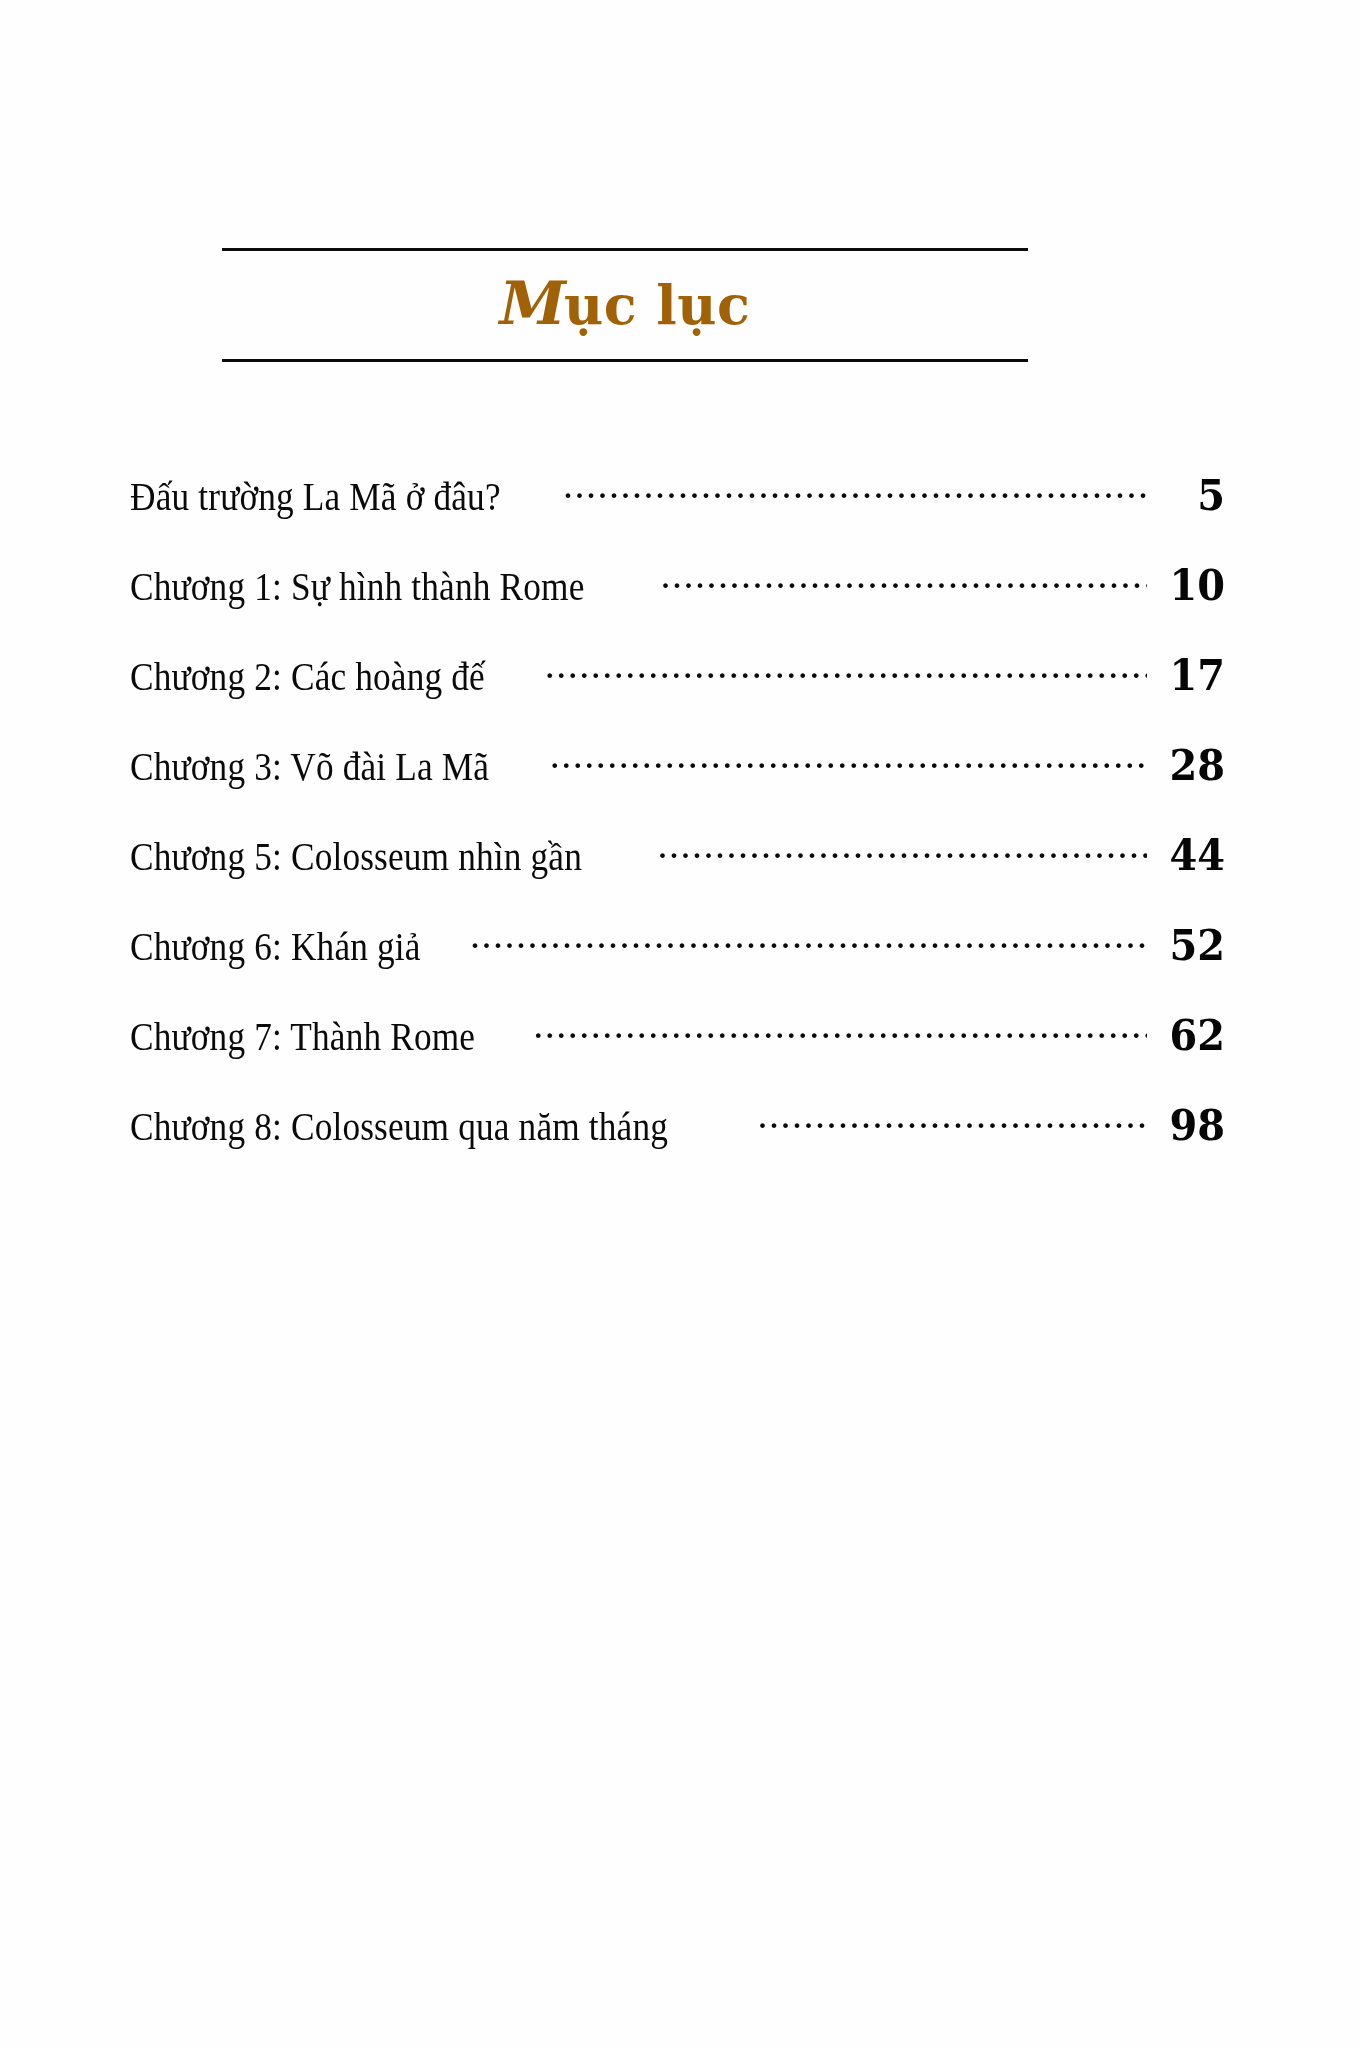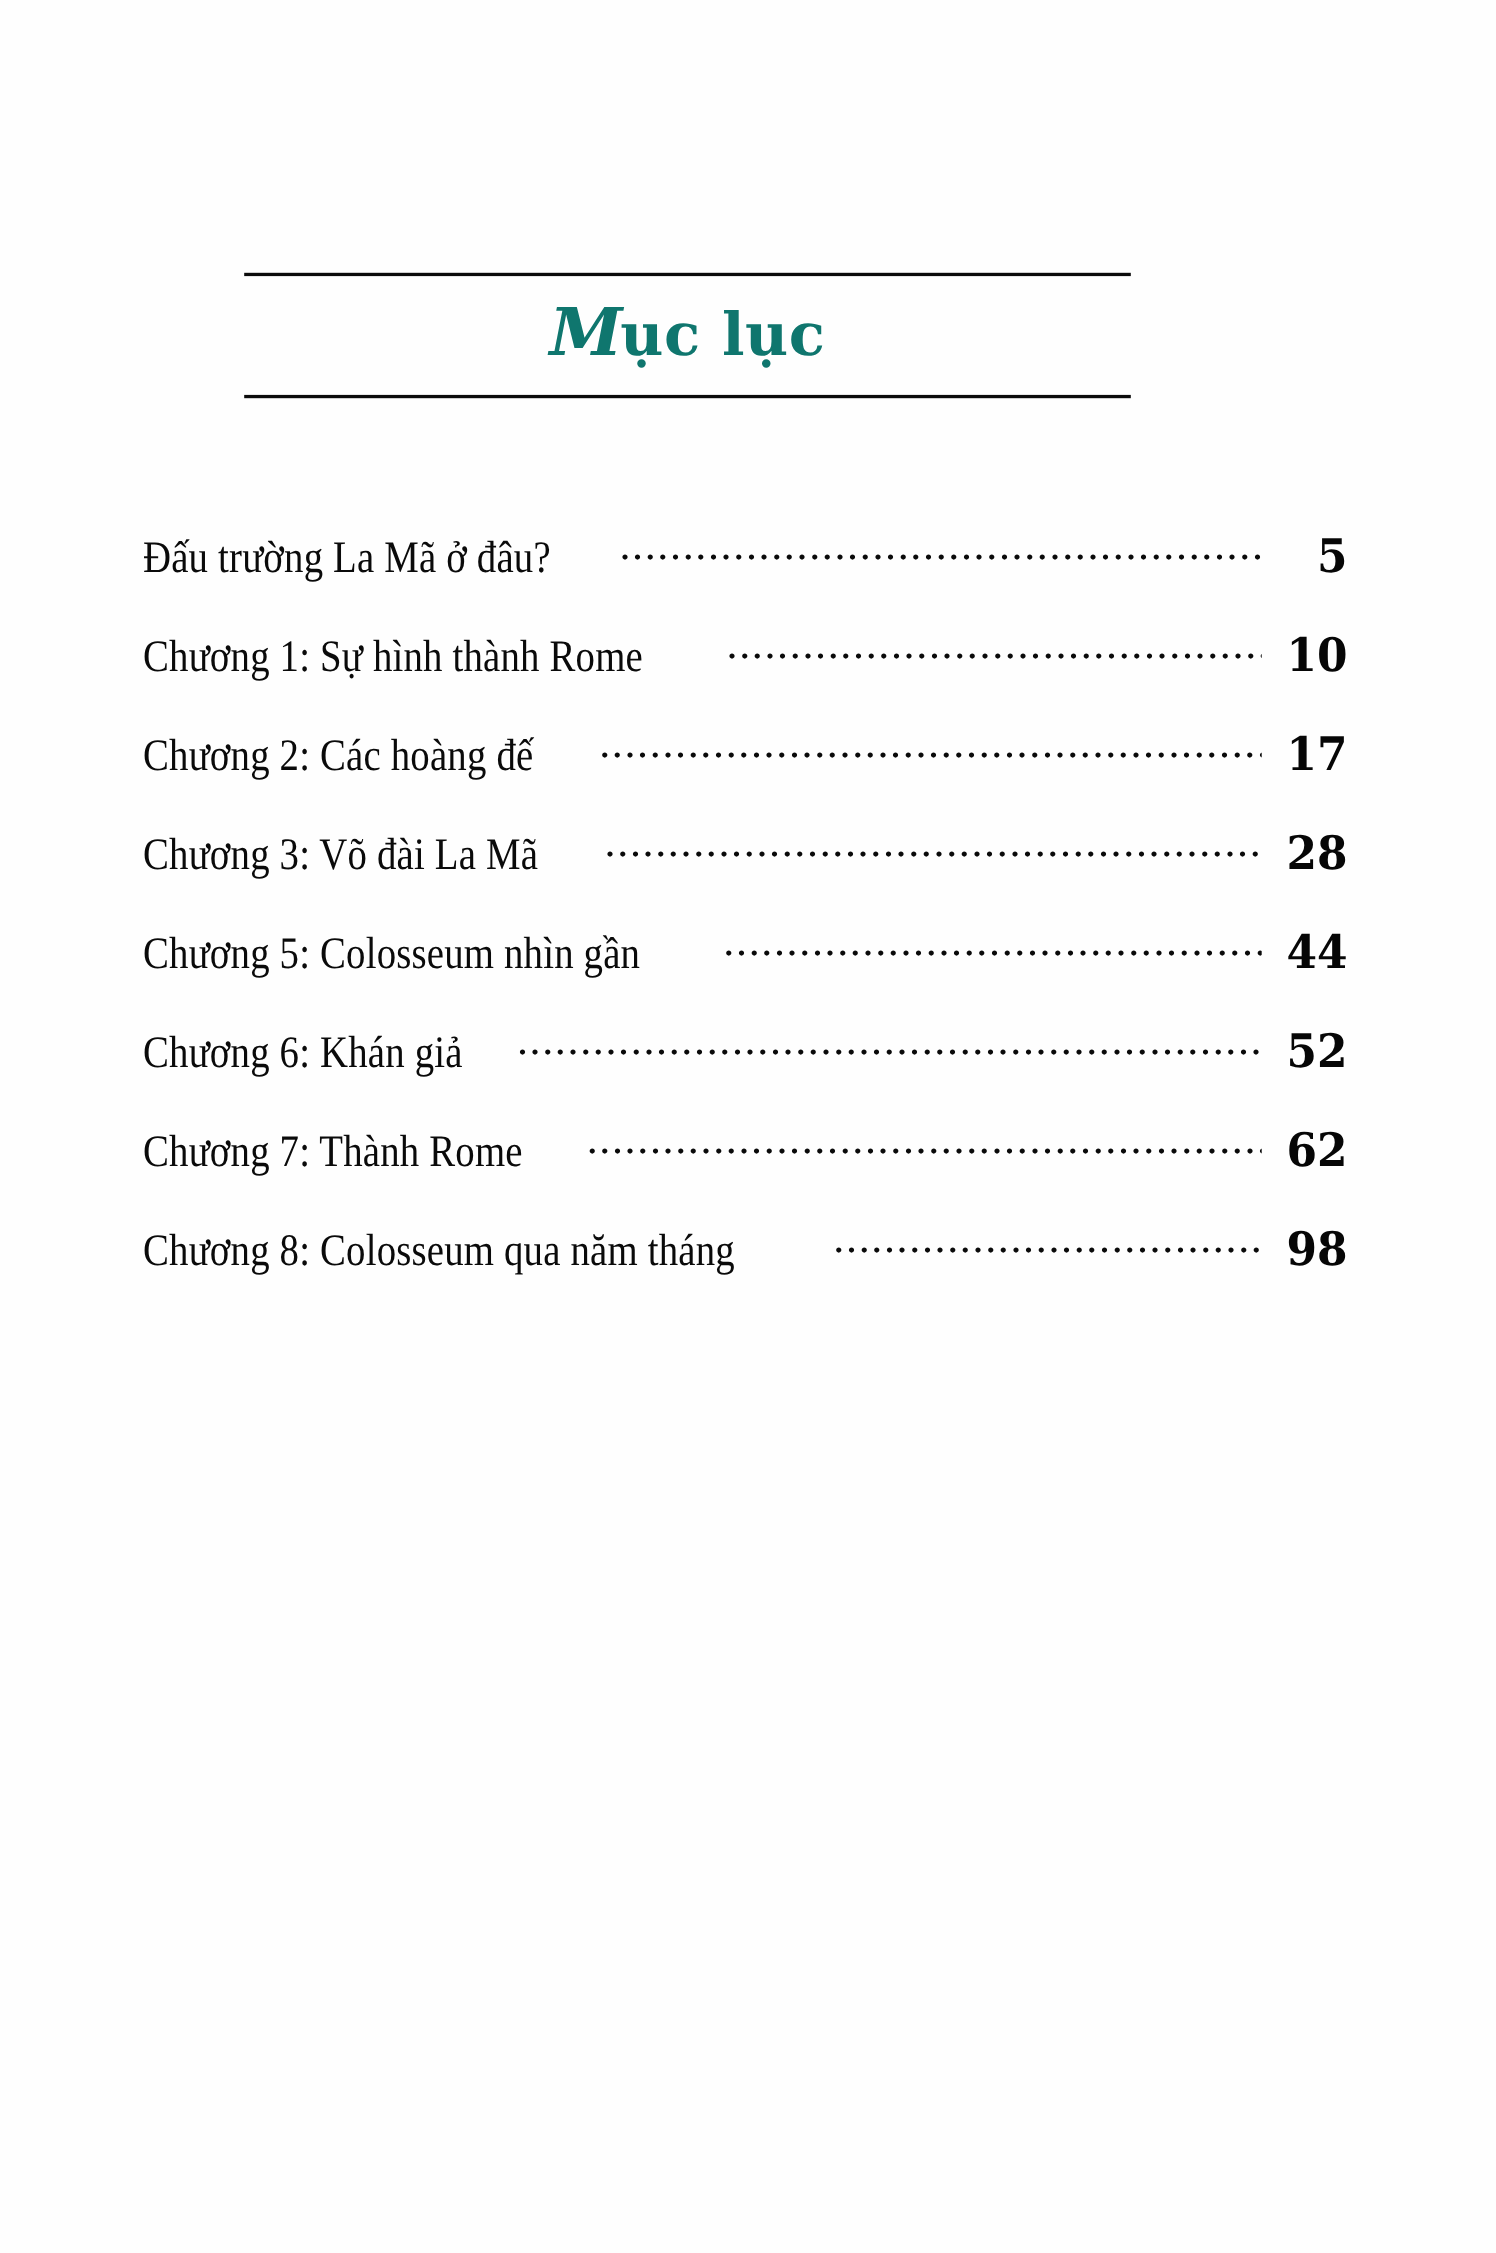--- a/index.html
+++ b/index.html
@@ -42,37 +42,36 @@
   .rule-bottom {
     margin-top: 0;
   }
   .toc-title {
     text-align: center;
     font-family: "DejaVu Serif", "Liberation Serif", serif;
     font-weight: 700;
     font-size: 54px;
     line-height: 1.0;
     letter-spacing: 0.5px;
-    color: #0f766e;
+    color: #a16207;
     padding: 22px 0 26px 0;
     font-style: normal;
   }
   .toc-title .swash {
     font-size: 60px;
     font-style: italic;
     letter-spacing: -2px;
   }
 
   
   .toc-list {
     position: absolute;
     left: 130px;
     top: 470px;
     width: 1095px;
-    margin-top: 10px;
   }
   .toc-entry {
     display: flex;
     align-items: baseline;
     width: 100%;
     height: 90px;
   }
   .entry-title {
     font-family: "Liberation Serif", "DejaVu Serif", serif;
     font-size: 41px;

